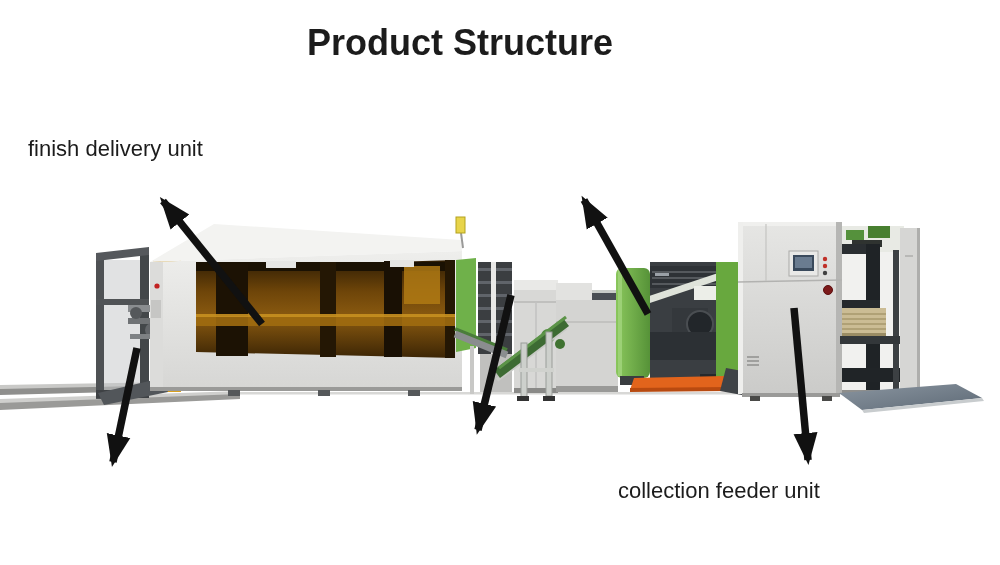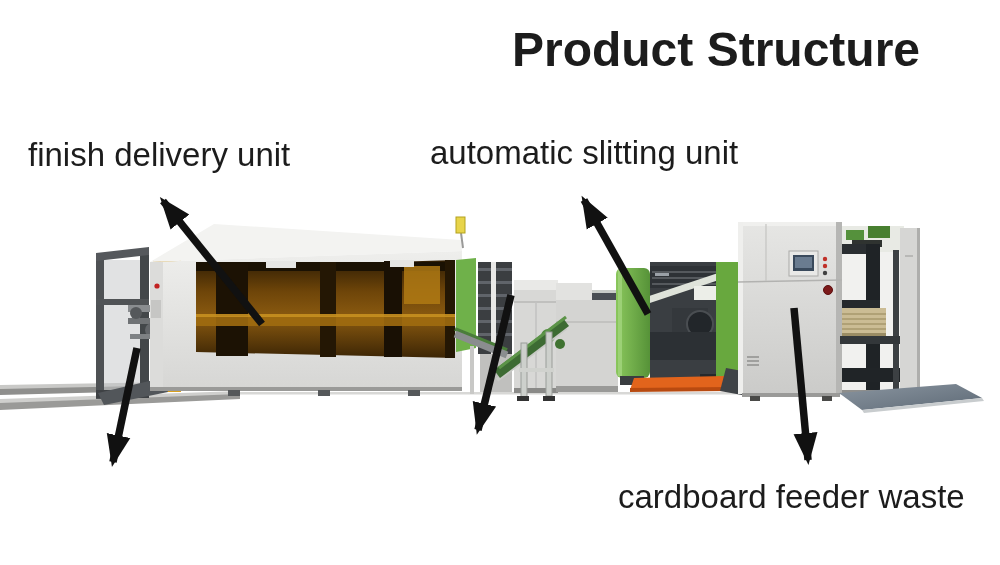--- a/index.html
+++ b/index.html
@@ -2,25 +2,25 @@
 <html style="--background: #ffffff; --text: #1c1c1c; --arrow: #111111; --machine-green: #6fb14a; --window-amber: #7a4c0a; --base-orange: #e2641c; --cardboard-tan: #cbbc94; --machine-gray: #dadad8;"><head>
 <meta charset="utf-8">
 <style>
   html,body{margin:0;padding:0;background:#fff;}
   .stage{
     position:relative;width:1000px;height:565px;background:var(--background,#ffffff);
     font-family:"Liberation Sans","DejaVu Sans",sans-serif;overflow:hidden;
   }
   .scene{position:absolute;left:0;top:0;width:1000px;height:565px;}
   .title{
-    position:absolute;left:0;top:22px;width:920px;text-align:right;
-    font-size:48px;font-weight:700;color:var(--text,#1c1c1c);letter-spacing:0px;
+    position:absolute;left:0;top:22px;width:920px;text-align:center;
+    font-size:36px;font-weight:700;color:var(--text,#1c1c1c);letter-spacing:0px;
   }
   .label{
-    position:absolute;font-size:33px;font-weight:400;color:var(--text,#1c1c1c);
+    position:absolute;font-size:22px;font-weight:400;color:var(--text,#1c1c1c);
     white-space:nowrap;line-height:1.15;
   }
   .label-finish{left:28px;top:136px;}
   .label-slitting{left:430px;top:134px;}
   .label-collection{left:8px;top:477px;}
   .label-waste{left:294px;top:447px;}
   .label-feeder{left:618px;top:478px;}
 </style>
 </head>
 <body>
@@ -228,15 +228,14 @@
       <line x1="648" y1="314" x2="584" y2="200" marker-end="url(#ah)"></line>
       <line x1="137" y1="348" x2="113" y2="462" marker-end="url(#ah)"></line>
       <line x1="511" y1="295" x2="478" y2="430" marker-end="url(#ah)"></line>
       <line x1="794" y1="308" x2="808" y2="460" marker-end="url(#ah)"></line>
     </g>
   </svg>
 
   <div class="title">Product Structure</div>
 
   <div class="label label-finish">finish delivery unit</div>
-  <div class="label label-slitting">automatic slitting unit</div>
-  <div class="label label-feeder">cardboard feeder waste</div>
+  <div class="label label-feeder">collection feeder unit</div>
 </div>
 
 </body></html>

